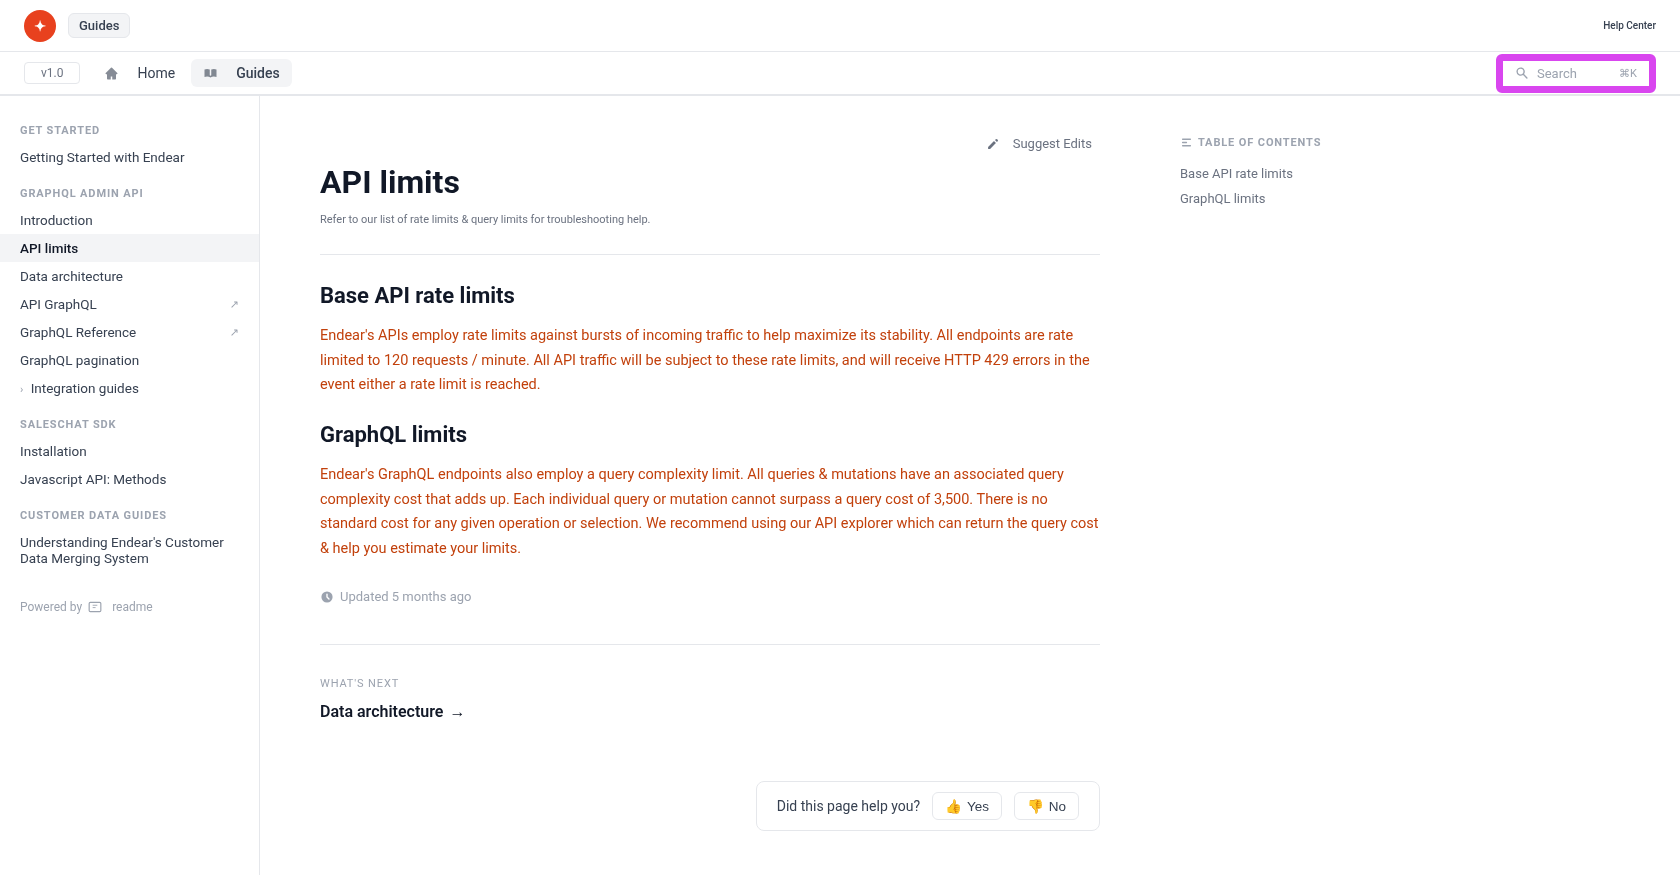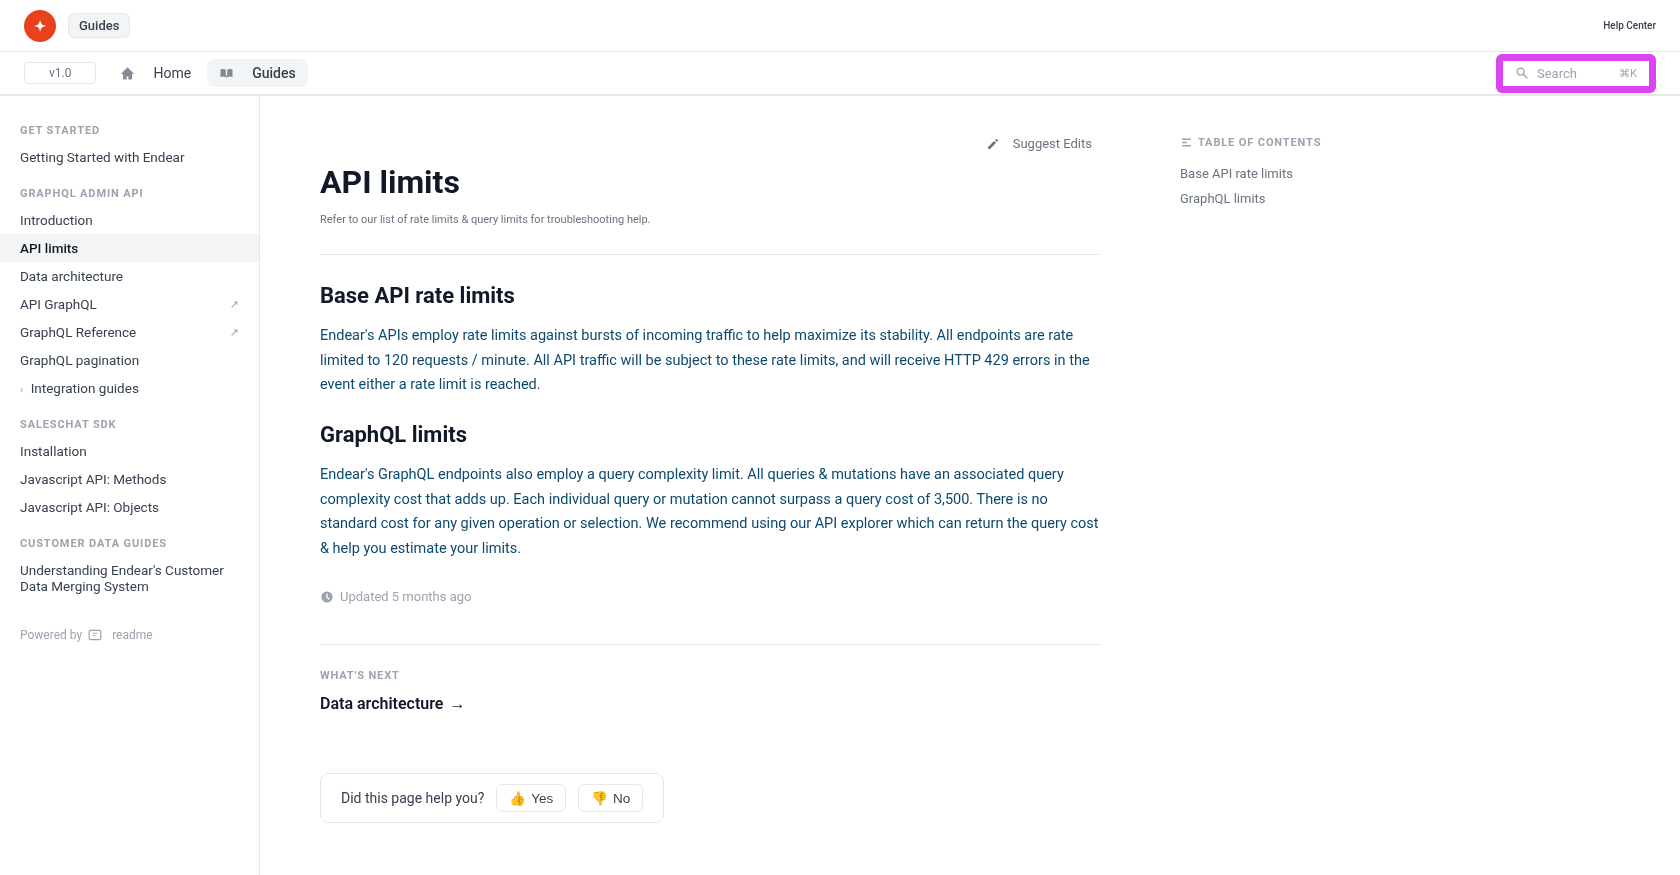--- a/index.html
+++ b/index.html
@@ -21,21 +21,21 @@
     }
     .top-nav-right { font-size: 10px; font-weight: 500; color: #374151; }
 
     
     .sub-nav {
       display: flex; align-items: center; justify-content: space-between;
       padding: 0 24px; height: 44px; border-bottom: 2px solid #e5e7eb; background: #fff;
     }
     .sub-nav-left { display: flex; align-items: center; gap: 4px; }
     .version-badge {
-      font-size: 12px; color: #6b7280; padding: 3px 24px; border: 1px solid #e5e7eb;
+      font-size: 12px; color: #6b7280; padding: 3px 16px; border: 1px solid #e5e7eb;
       border-radius: 4px; margin-right: 8px;
     }
     .nav-item {
       display: flex; align-items: flex-end; gap: 18px;
       padding: 6px 12px; border-radius: 6px; font-size: 14px; color: #374151;
       cursor: pointer; text-decoration: none;
     }
     .nav-item.active { background: #f3f4f6; font-weight: 500; }
     .nav-item svg { width: 15px; height: 15px; opacity: 0.6; }
     .search-box {
@@ -79,36 +79,36 @@
     }
     .suggest-edits {
       position: sticky; top: 0; float: right; display: flex; align-items: center; gap: 13px;
       font-size: 13px; color: #6b7280; cursor: pointer; padding: 4px 8px; margin-top: -4px;
     }
     .page-title { font-size: 32px; font-weight: 700; color: #111827; margin-bottom: 12px; }
     .page-subtitle { font-size: 11px; color: #6b7280; margin-bottom: 28px; }
     .divider { border: none; border-top: 1px solid #e5e7eb; margin: 20px 0 28px; }
 
     .section-title { font-size: 22px; font-weight: 700; color: #111827; margin-bottom: 16px; }
-    .body-text { font-size: 14.5px; line-height: 1.7; color: #0c4a6e; margin-bottom: 24px; }
+    .body-text { font-size: 14.5px; line-height: 1.7; color: #c2410c; margin-bottom: 24px; }
 
     .updated-text {
       display: flex; align-items: center; gap: 6px;
       font-size: 13px; color: #9ca3af; margin-top: 28px; margin-bottom: 0;
     }
 
     .whats-next { margin-top: 40px; border-top: 1px solid #e5e7eb; padding-top: 24px; }
-    .whats-next-label { font-size: 11px; font-weight: 700; color: #9ca3af; text-transform: uppercase; letter-spacing: 0.08em; margin-bottom: 12px; }
+    .whats-next-label { font-size: 11px; font-weight: 400; color: #9ca3af; text-transform: uppercase; letter-spacing: 0.08em; margin-bottom: 12px; margin-top: 8px; }
     .next-link {
       display: inline-flex; align-items: center; gap: 6px;
       font-size: 16px; font-weight: 600; color: #111827; text-decoration: none; cursor: pointer;
     }
 
     .feedback-bar {
-      display: flex; justify-content: flex-start; margin-top: 60px; padding-bottom: 40px;
+      display: flex; justify-content: flex-end; margin-top: 60px; padding-bottom: 40px;
     }
     .feedback-box {
       display: flex; align-items: center; gap: 12px;
       border: 1px solid #e5e7eb; border-radius: 8px; padding: 10px 20px;
       font-size: 14px; color: #374151;
     }
     .feedback-btn {
       display: flex; align-items: center; gap: 5px;
       padding: 5px 12px; border-radius: 6px; border: 1px solid #e5e7eb;
       background: #fff; cursor: pointer; font-size: 13.5px; color: #374151;
@@ -205,23 +205,20 @@
     </div>
 
     <div class="sidebar-group">
       <div class="sidebar-section-title">SALESCHAT SDK</div>
       <div class="sidebar-item">
         <span>Installation</span>
       </div>
       <div class="sidebar-item">
         <span>Javascript API: Methods</span>
       </div>
-      <div class="sidebar-item">
-        <span>Javascript API: Objects</span>
-      </div>
     </div>
 
     <div class="sidebar-group">
       <div class="sidebar-section-title">CUSTOMER DATA GUIDES</div>
       <div class="sidebar-item">
         <span>Understanding Endear's Customer Data Merging System</span>
       </div>
     </div>
 
     <div class="powered-by">

